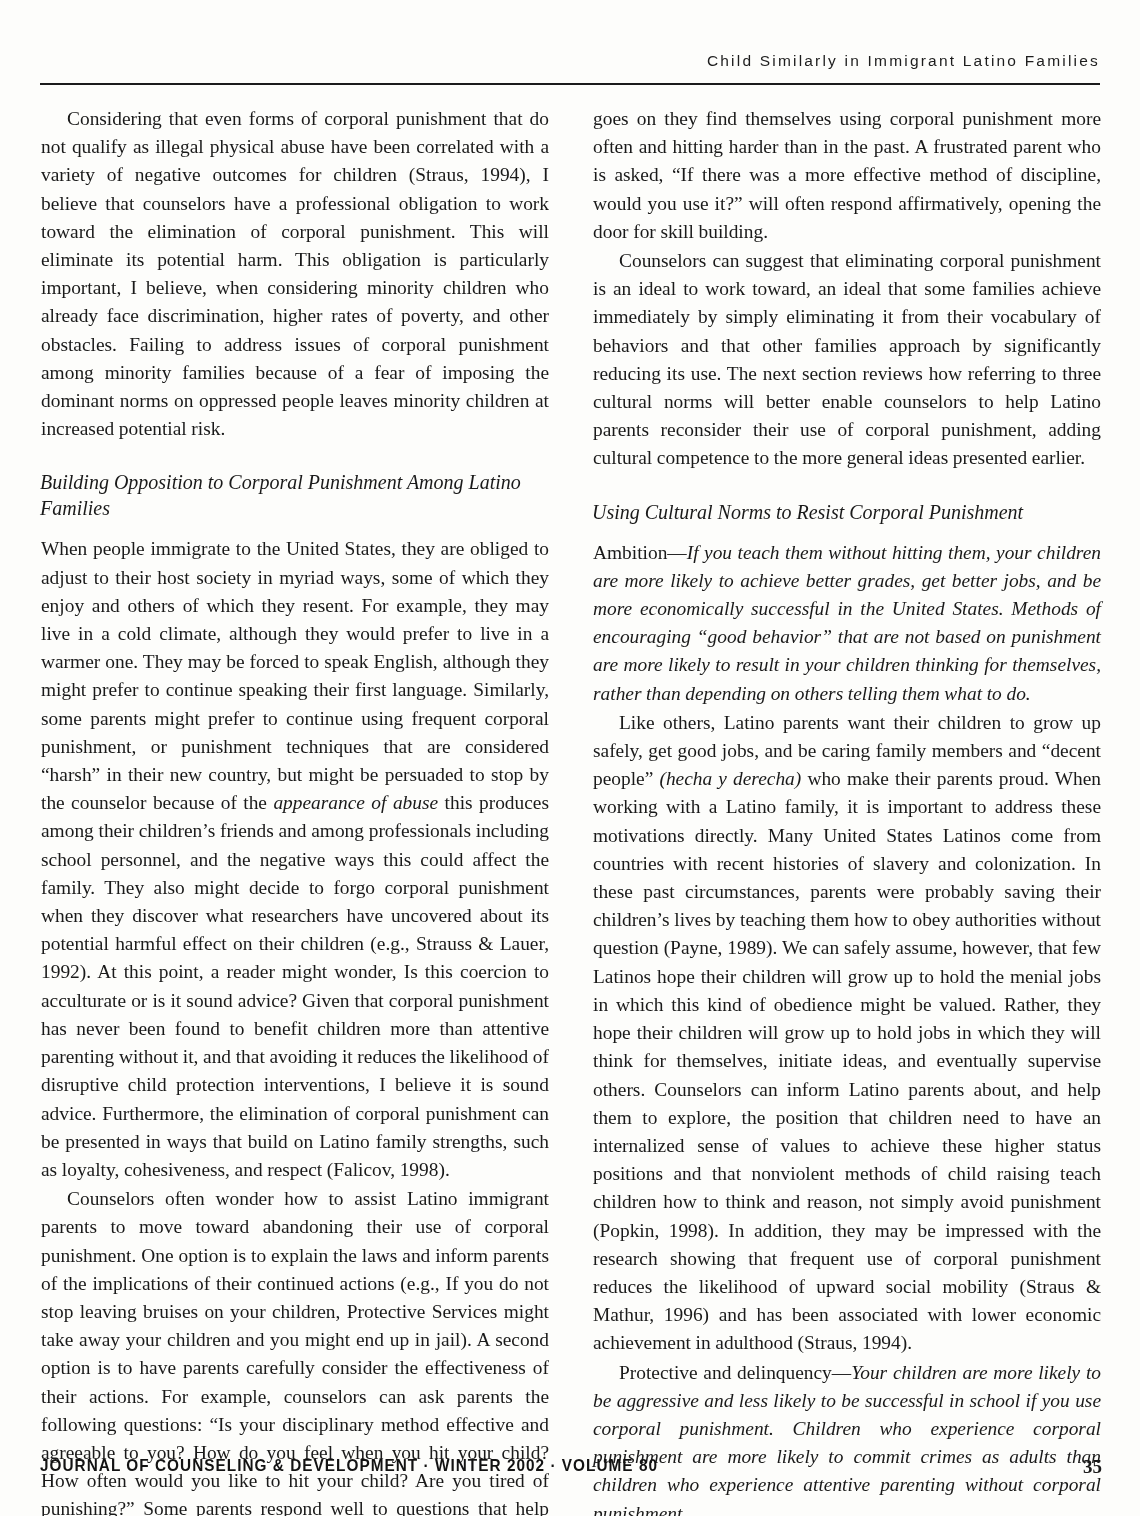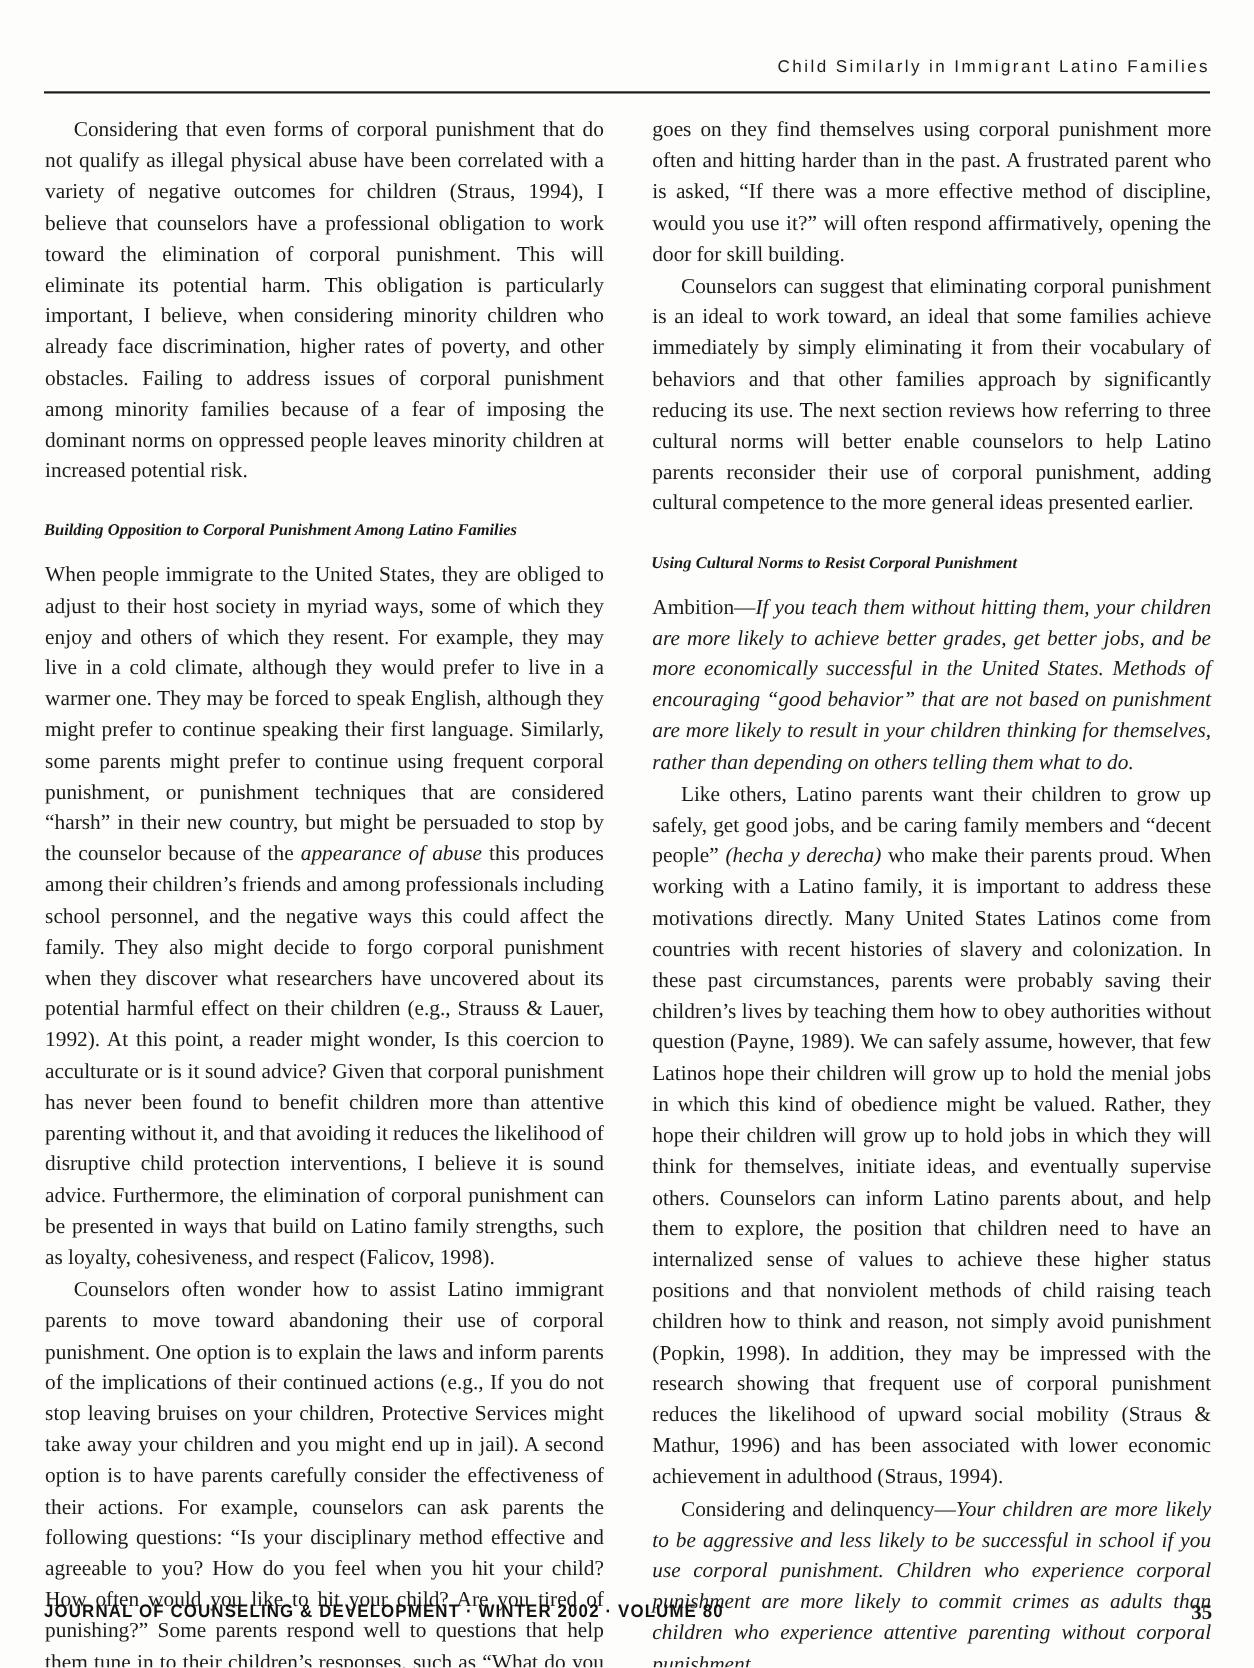--- a/index.html
+++ b/index.html
@@ -60,23 +60,23 @@
     text-align: justify;
     text-indent: 26px;
     hyphens: auto;
     -webkit-hyphens: auto;
     word-spacing: -0.2px;
   }
   p.body.noindent { text-indent: 0; }
 
   h3.section {
     margin: 26px 0 14px 0;
-    font-size: 15px;
+    font-size: 20px;
     line-height: 26px;
-    font-weight: bold;
+    font-weight: normal;
     font-style: italic;
     text-align: left;
   }
 
   p.body i, span.ital { }
 
   
   .footer {
     position: absolute;
     left: 40px;
@@ -130,21 +130,21 @@
       <p class="body noindent">goes on they find themselves using corporal punishment more often and hitting harder than in the past. A frustrated parent who is asked, “If there was a more effective method of discipline, would you use it?” will often respond affirmatively, opening the door for skill building.</p>
 
       <p class="body">Counselors can suggest that eliminating corporal punishment is an ideal to work toward, an ideal that some families achieve immediately by simply eliminating it from their vocabulary of behaviors and that other families approach by significantly reducing its use. The next section reviews how referring to three cultural norms will better enable counselors to help Latino parents reconsider their use of corporal punishment, adding cultural competence to the more general ideas presented earlier.</p>
 
       <h3 class="section">Using Cultural Norms to Resist Corporal Punishment</h3>
 
       <p class="body noindent"><span>Ambition—</span><i>If you teach them without hitting them, your children are more likely to achieve better grades, get better jobs, and be more economically successful in the United States. Methods of encouraging “good behavior” that are not based on punishment are more likely to result in your children thinking for themselves, rather than depending on others telling them what to do.</i></p>
 
       <p class="body"><span>Like others, Latino parents want their children to grow up safely, get good jobs, and be caring family members and “decent people” </span><i>(hecha y derecha)</i><span> who make their parents proud. When working with a Latino family, it is important to address these motivations directly. Many United States Latinos come from countries with recent histories of slavery and colonization. In these past circumstances, parents were probably saving their children’s lives by teaching them how to obey authorities without question (Payne, 1989). We can safely assume, however, that few Latinos hope their children will grow up to hold the menial jobs in which this kind of obedience might be valued. Rather, they hope their children will grow up to hold jobs in which they will think for themselves, initiate ideas, and eventually supervise others. Counselors can inform Latino parents about, and help them to explore, the position that children need to have an internalized sense of values to achieve these higher status positions and that nonviolent methods of child raising teach children how to think and reason, not simply avoid punishment (Popkin, 1998). In addition, they may be impressed with the research showing that frequent use of corporal punishment reduces the likelihood of upward social mobility (Straus &amp; Mathur, 1996) and has been associated with lower economic achievement in adulthood (Straus, 1994).</span></p>
 
-      <p class="body"><span>Considering and delinquency—</span><i>Your children are more likely to be aggressive and less likely to be successful in school if you use corporal punishment. Children who experience corporal punishment are more likely to commit crimes as adults than children who experience attentive parenting without corporal punishment.</i></p>
+      <p class="body"><span>Protective and delinquency—</span><i>Your children are more likely to be aggressive and less likely to be successful in school if you use corporal punishment. Children who experience corporal punishment are more likely to commit crimes as adults than children who experience attentive parenting without corporal punishment.</i></p>
 
     </div>
 
   </div>
 
   <div class="footer">
     <div class="footer-left">JOURNAL OF COUNSELING &amp; DEVELOPMENT · WINTER 2002 · VOLUME 80</div>
     <div class="footer-right">35</div>
   </div>
 

